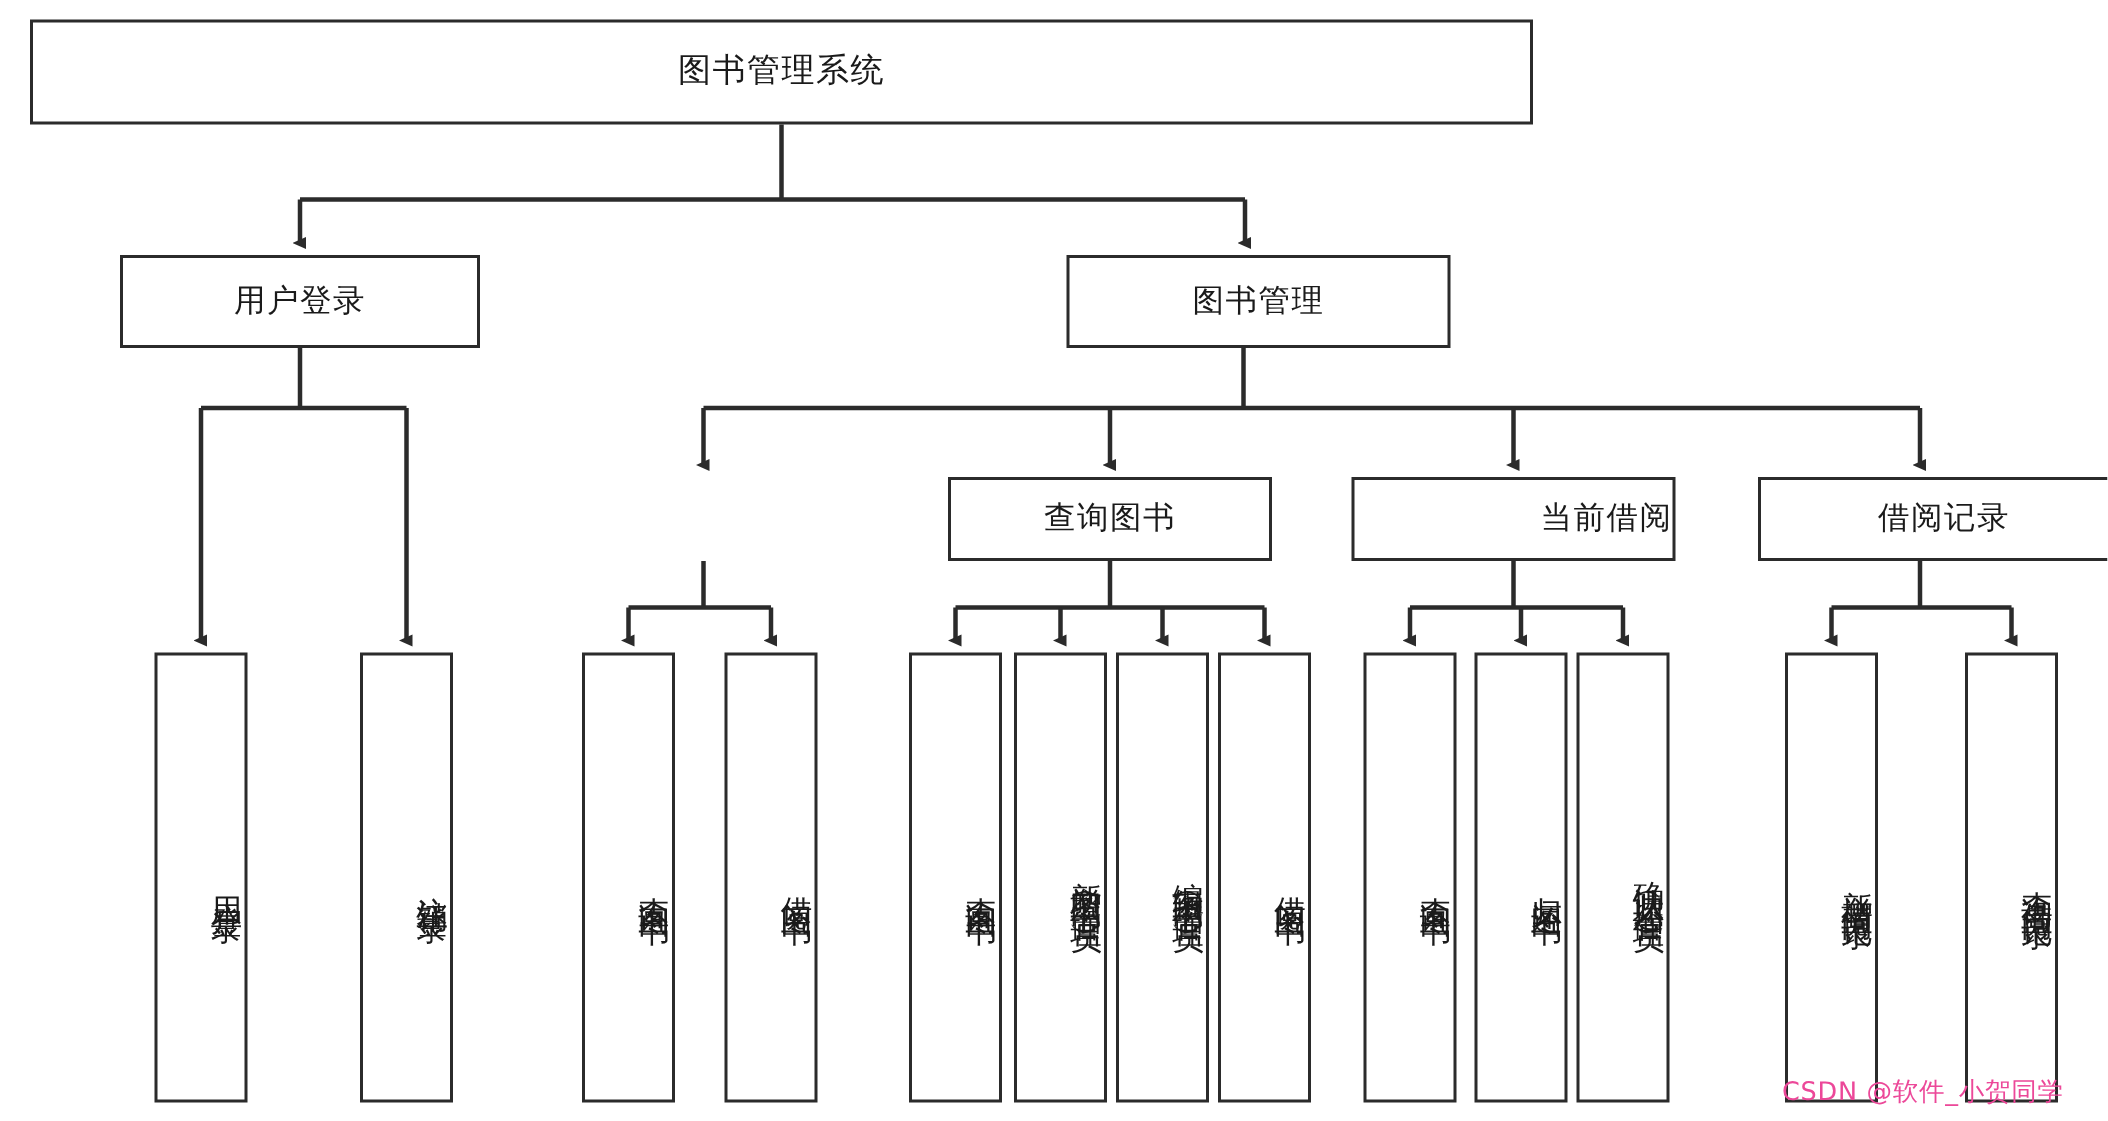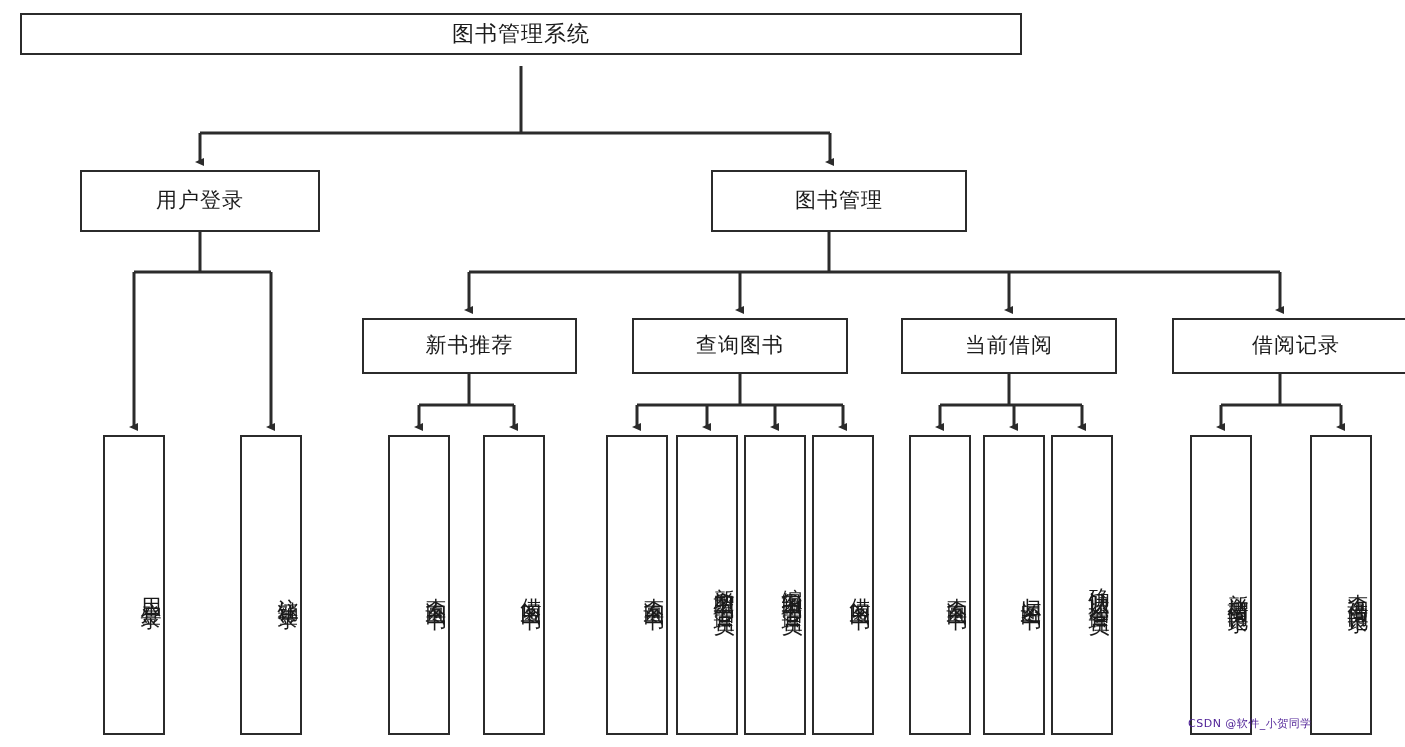--- a/index.html
+++ b/index.html
@@ -53,22 +53,22 @@
   }
   .node .label {
     display: block;
     white-space: nowrap;
   }
   #title-node {
     font-size: 22px;
   }
   .watermark {
     position: absolute;
-    font-size: 11px;
-    color: #4c1d95;
+    font-size: 17px;
+    color: #ec4899;
     white-space: nowrap;
     z-index: 6;
     letter-spacing: 0.5px;
   }
 </style>
 </head>
 <body>
 
 <div id="canvas">
 
@@ -115,38 +115,35 @@
       <path d="M1014,405 L1014,427" marker-end="url(#arrow)"></path>
       <path d="M1082,405 L1082,427" marker-end="url(#arrow)"></path>
 
       <path d="M1280,374 L1280,405"></path>
       <path d="M1221,405 L1341,405"></path>
       <path d="M1221,405 L1221,427" marker-end="url(#arrow)"></path>
       <path d="M1341,405 L1341,427" marker-end="url(#arrow)"></path>
     </g>
   </svg>
 
-  <div class="node horiz" id="title-node" style="left:20px; top:13px; width:1002px; height:42px;">
+  <div class="node horiz" id="title-node" style="left:20px; top:13px; width:1002px; height:70px;">
     <span class="label">图书管理系统</span>
   </div>
 
   <div class="node horiz" style="left:80px; top:170px; width:240px; height:62px;">
     <span class="label">用户登录</span>
   </div>
   <div class="node horiz" style="left:711px; top:170px; width:256px; height:62px;">
     <span class="label">图书管理</span>
   </div>
 
-  <div class="node horiz" style="left:362px; top:318px; width:215px; height:56px;">
-    <span class="label">新书推荐</span>
-  </div>
   <div class="node horiz" style="left:632px; top:318px; width:216px; height:56px;">
     <span class="label">查询图书</span>
   </div>
-  <div class="node horiz" style="left:901px; top:318px; width:216px; height:56px;">
+  <div class="node horiz" style="left:901px; top:318px; width:216px; height:56px;justify-content:flex-end;">
     <span class="label">当前借阅</span>
   </div>
   <div class="node horiz" style="left:1172px; top:318px; width:248px; height:56px;">
     <span class="label">借阅记录</span>
   </div>
 
   <div class="node vert" style="left:103px; top:435px; width:62px; height:300px;">
     <span class="label">用户登录</span>
   </div>
   <div class="node vert" style="left:240px; top:435px; width:62px; height:300px;">

